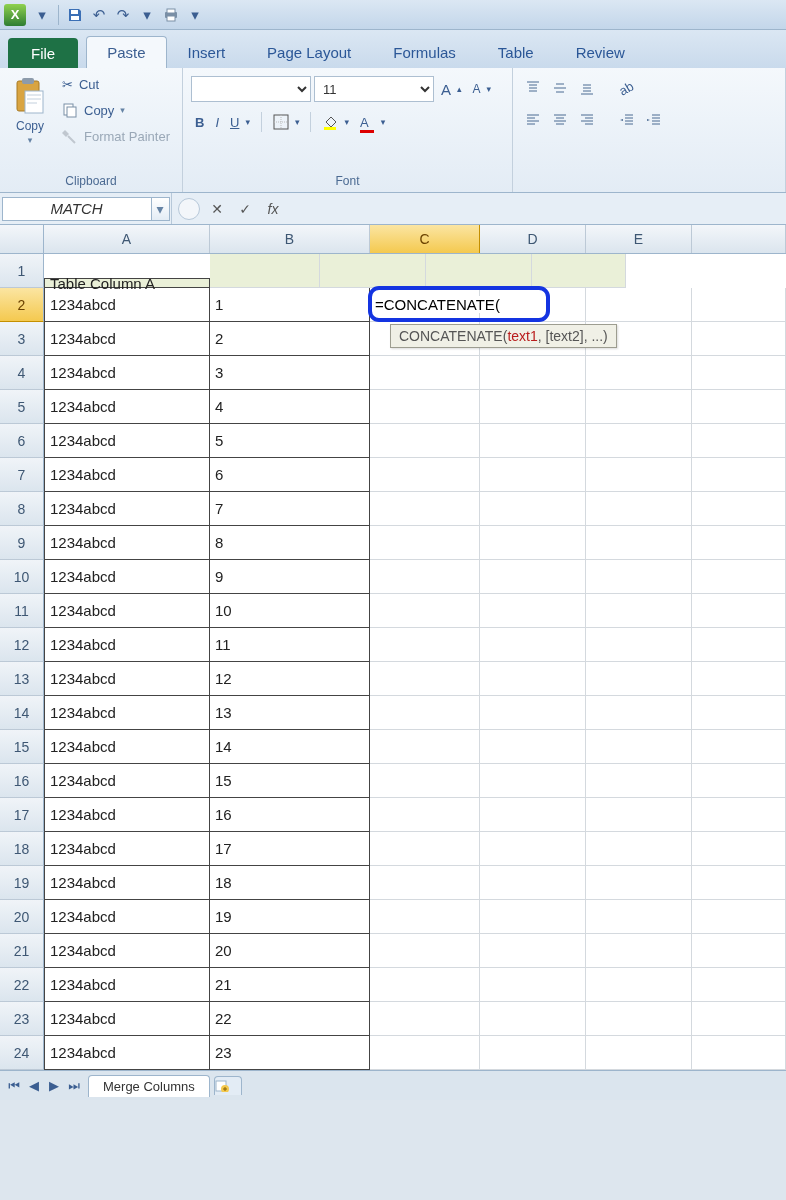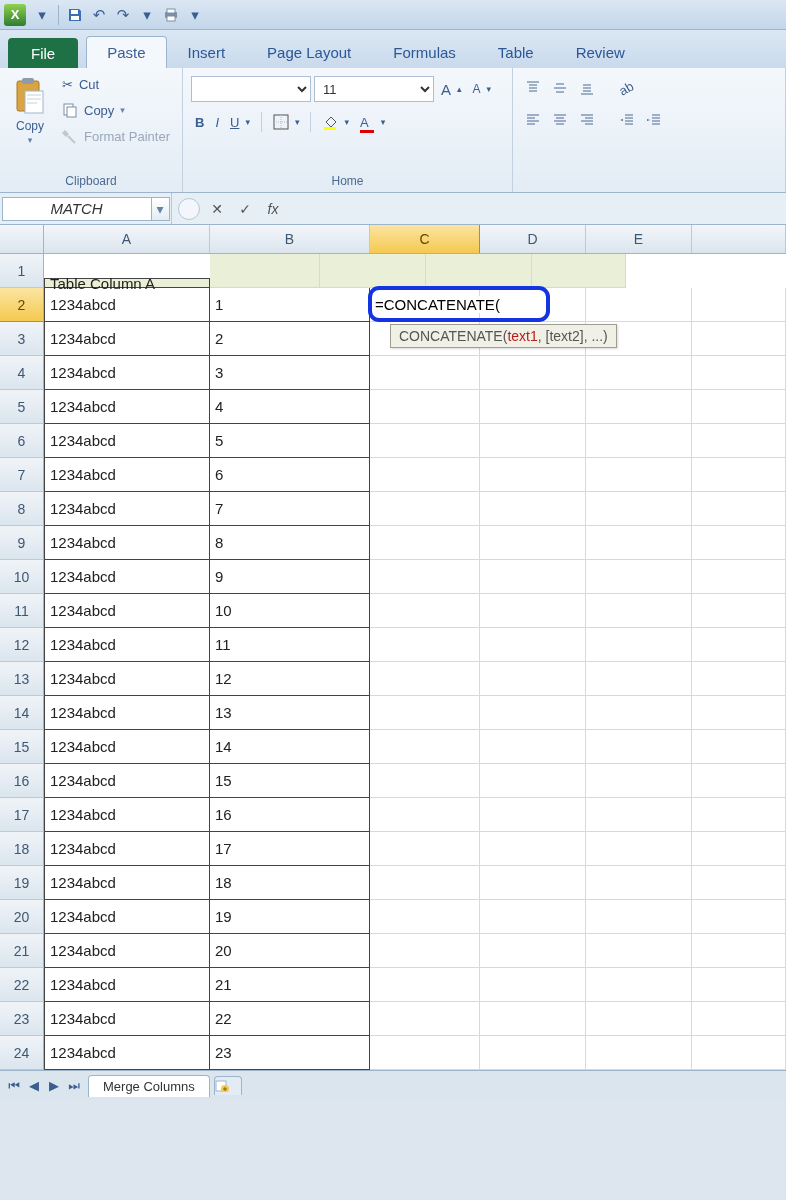--- a/index.html
+++ b/index.html
@@ -196,21 +196,21 @@
               <rect x="2" y="13" width="12" height="3" fill="#ffff00"></rect>
             </svg>
           <span style="font-size:9px;"> ▾</span>
         </div>
         <div class="smallbtn">
           <span style="position:relative;">A<span style="position:absolute;left:0;bottom:-3px;width:14px;height:3px;background:#d00;"></span></span>
           <span style="font-size:9px;margin-left:6px;"> ▾</span>
         </div>
       </div>
     </div>
-    <div class="rgroup-label">Home</div>
+    <div class="rgroup-label">Font</div>
   </div>
 
   <div class="rgroup" style="flex:1;">
     <div class="rgroup-body stack" style="gap:8px;padding-top:4px;">
       <div class="btn-row">
         <div class="smallbtn">
             <svg width="16" height="16" viewBox="0 0 16 16">
               <path d="M2 2h12M4 5h8M4 8h8M4 11h8" stroke="#4b6a92"></path>
             </svg>
           </div>

